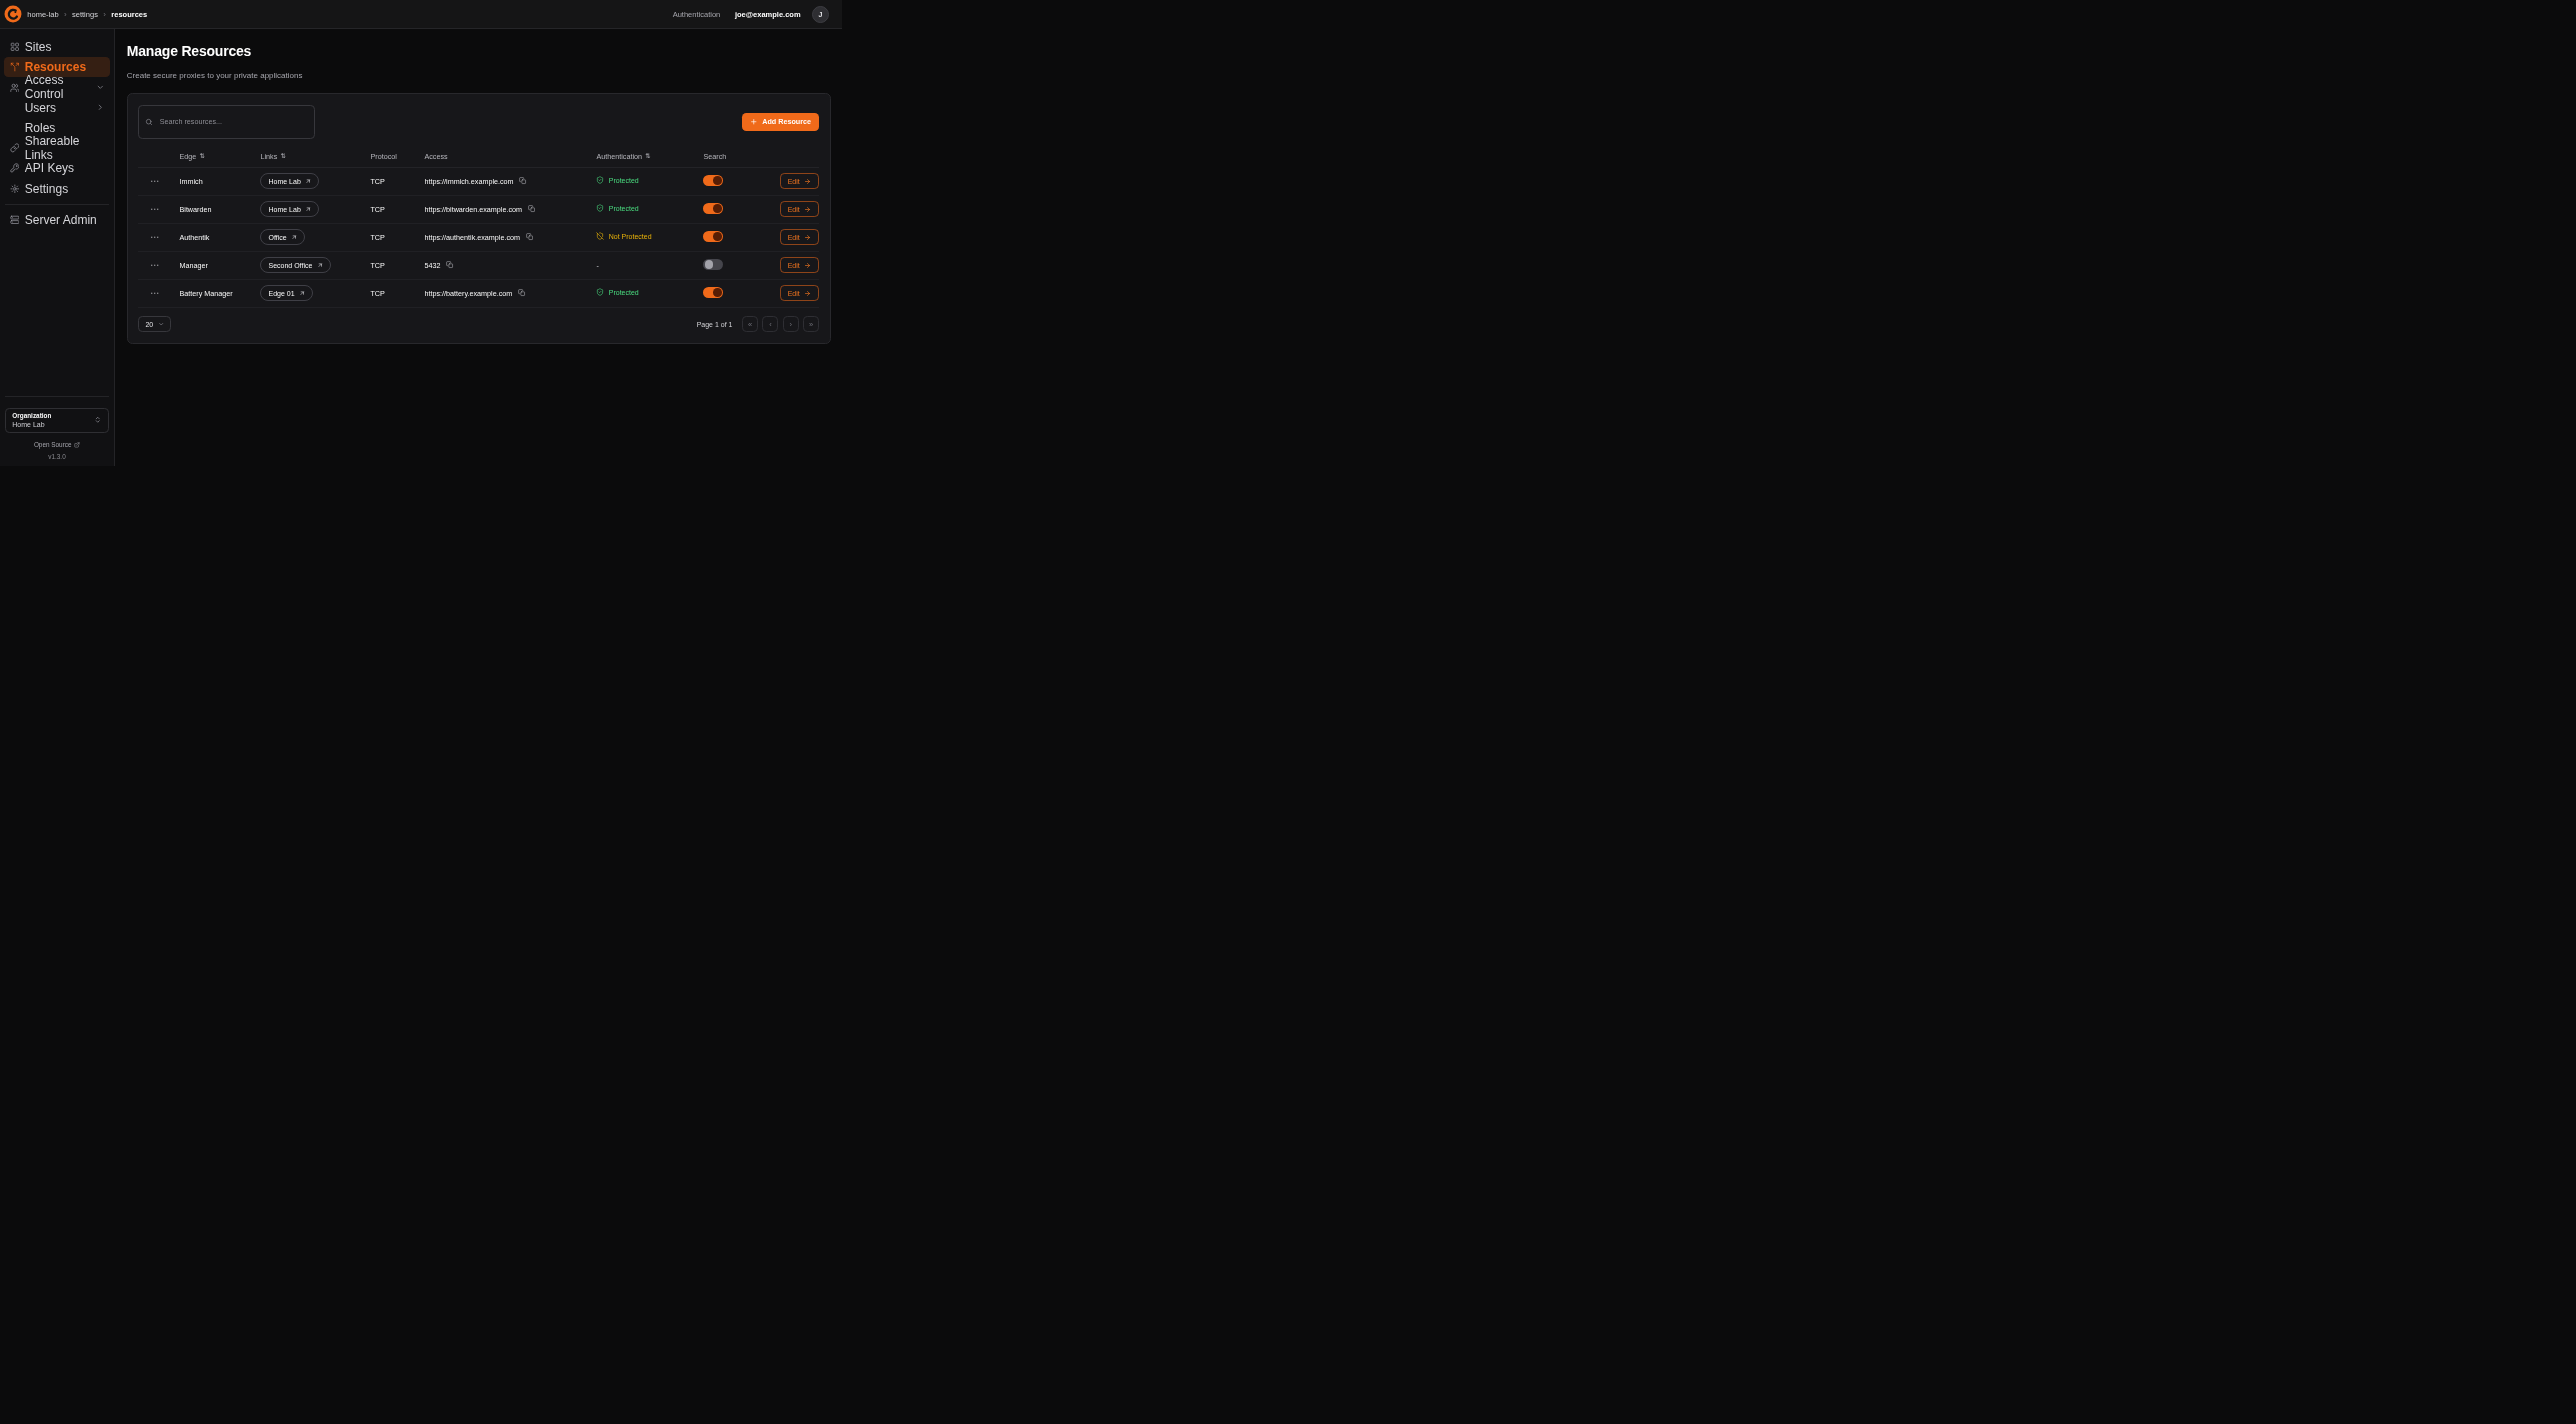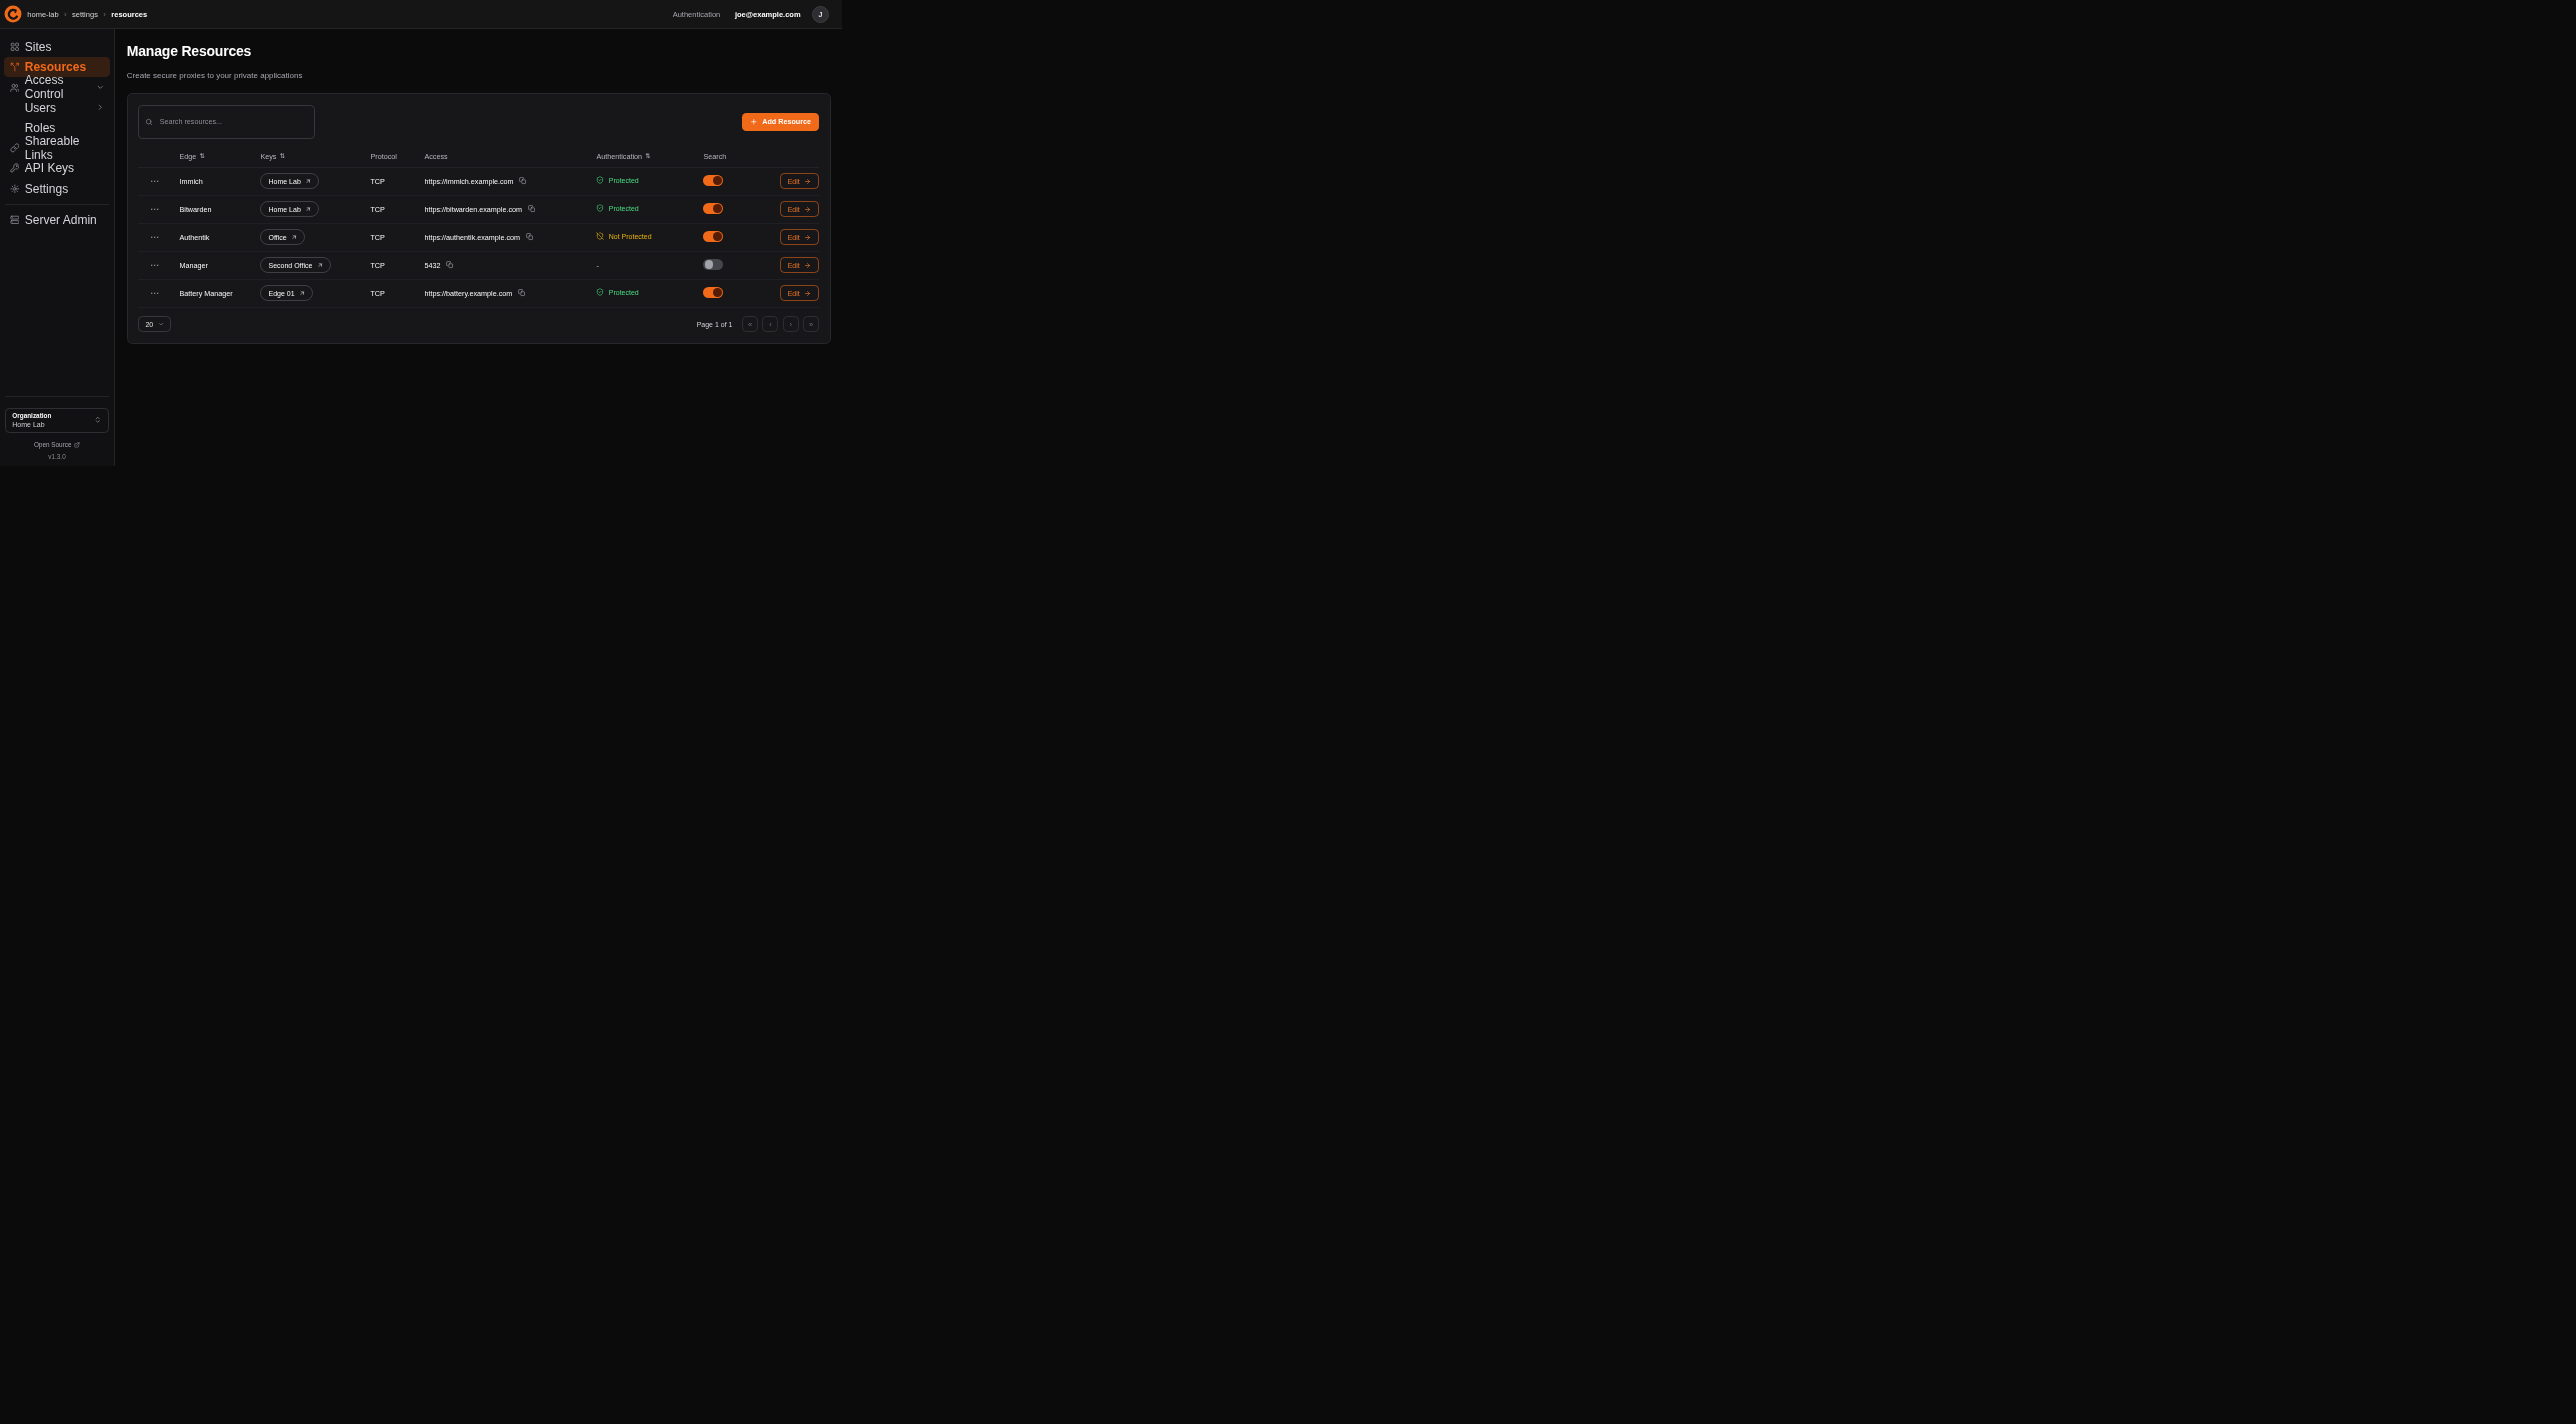--- a/index.html
+++ b/index.html
@@ -332,21 +332,21 @@
           </button>
         </div>
 
         <div class="thead">
           <div></div>
           <div class="th">
             <span>Edge</span>
             <span class="sort-glyph">⇅</span>
           </div>
           <div class="th">
-            <span>Keys</span>
+            <span>Links</span>
             <span class="sort-glyph">⇅</span>
           </div>
           <div class="th">
             <span>Protocol</span>
           </div>
           <div class="th">
             <span>Access</span>
           </div>
           <div class="th">
             <span>Authentication</span>

